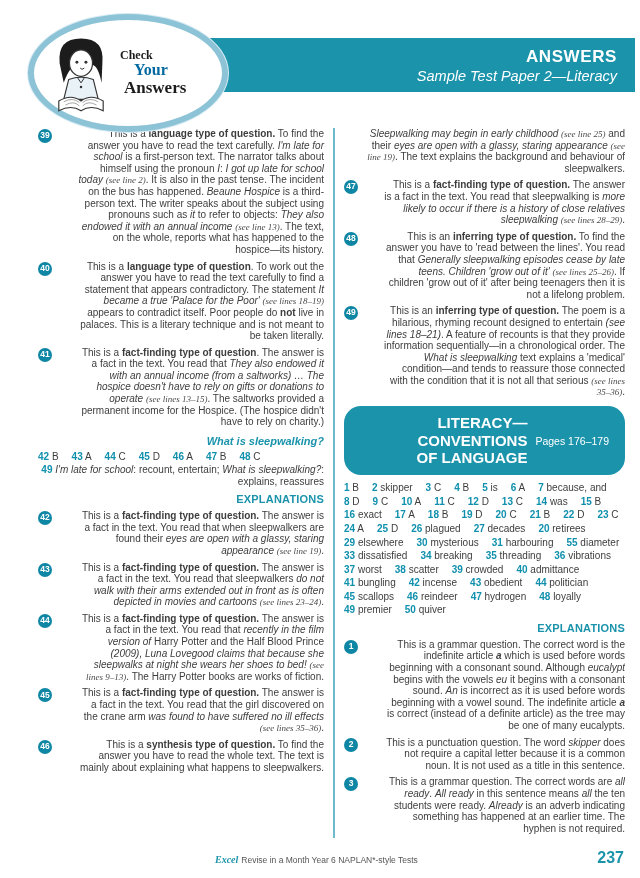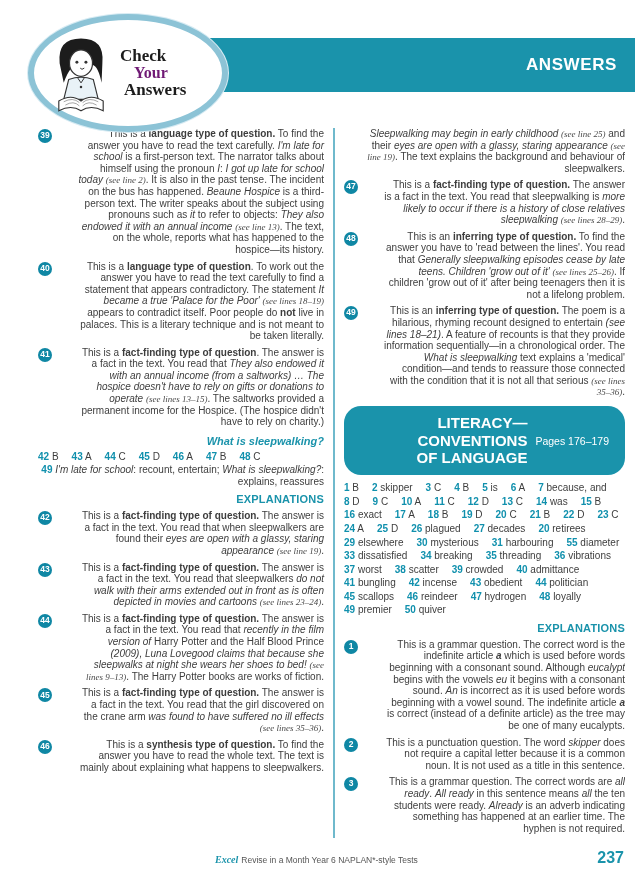--- a/index.html
+++ b/index.html
@@ -12,22 +12,22 @@
         justify-content:center;align-items:flex-end;padding-right:18px;box-sizing:border-box;}
   .band .title{font-weight:700;font-size:17px;letter-spacing:.6px;}
   .band .subtitle{font-style:italic;font-size:14.5px;margin-top:1px;}
 
   .oval{position:absolute;left:28px;top:14px;width:188px;height:106px;background:#fff;
         border:6px solid #8cc3d6;border-radius:50%;z-index:2;display:flex;align-items:center;
         box-shadow:0 0 0 1px #d7ebf3;}
   .oval svg{margin-left:10px;flex:0 0 auto;}
   .logostack{display:flex;flex-direction:column;margin-left:2px;margin-right:10px;line-height:1.05;}
   .logostack span{font-family:"Liberation Serif",serif;font-weight:700;}
-  .l1{font-size:17px;color:#1c1c1c;}
-  .l2{font-size:16px;color:#701a75;margin-left:14px;}
+  .l1{font-size:12px;color:#1c1c1c;}
+  .l2{font-size:16px;color:#0369a1;margin-left:14px;}
   .l3{font-size:17px;color:#1c1c1c;margin-left:4px;}
 
   
   main{position:absolute;top:128px;left:38px;right:15px;bottom:36px;display:flex;gap:9px;overflow:hidden;}
   .col{font-size:10px;line-height:1.16;text-align:right;}
   .col.left{width:286px;flex:0 0 286px;}
   .divider{width:2px;background:#6fb9cc;flex:0 0 2px;margin-bottom:4px;}
   .col.right{flex:1;}
 
   .item{display:flex;gap:5px;margin-bottom:5px;}
@@ -61,20 +61,21 @@
           color:#1a93ab;font-size:10px;margin-right:3px;}
   .fpage{position:absolute;right:16px;bottom:11px;color:#1a93ab;font-weight:700;font-size:16px;}
 </style>
 </head>
 <body>
 
 <div class="page">
 
   <div class="band">
     <div class="title">ANSWERS</div>
+    <div class="subtitle">Sample Test Paper 2—Literacy</div>
   </div>
 
   <div class="oval">
     <svg width="74" height="92" viewBox="0 0 90 104">
       <path d="M19 40 Q16 10 45 10 Q74 10 71 40 L70 64 Q66 44 59 42 Q52 39 45 40 Q32 40 24 64 Z" fill="#1c1c1c"></path>
       <ellipse cx="45" cy="40" rx="14" ry="16" fill="#ffffff" stroke="#333" stroke-width="1.5"></ellipse>
       <circle cx="40" cy="39" r="1.8" fill="#333"></circle>
       <circle cx="51" cy="39" r="1.8" fill="#333"></circle>
       <path d="M44 46 q2 3 5 0" stroke="#333" stroke-width="1.2" fill="none"></path>
       <path d="M30 60 Q45 54 60 60 L66 84 L24 84 Z" fill="#e9f2f7" stroke="#333" stroke-width="1.4"></path>

